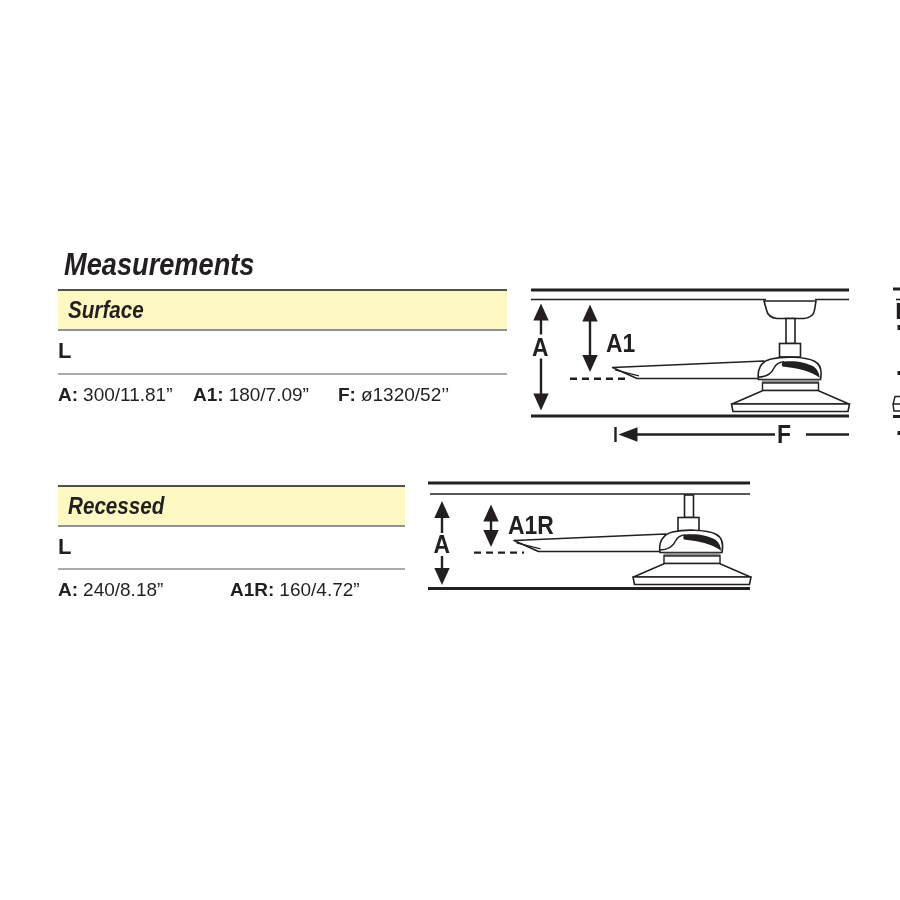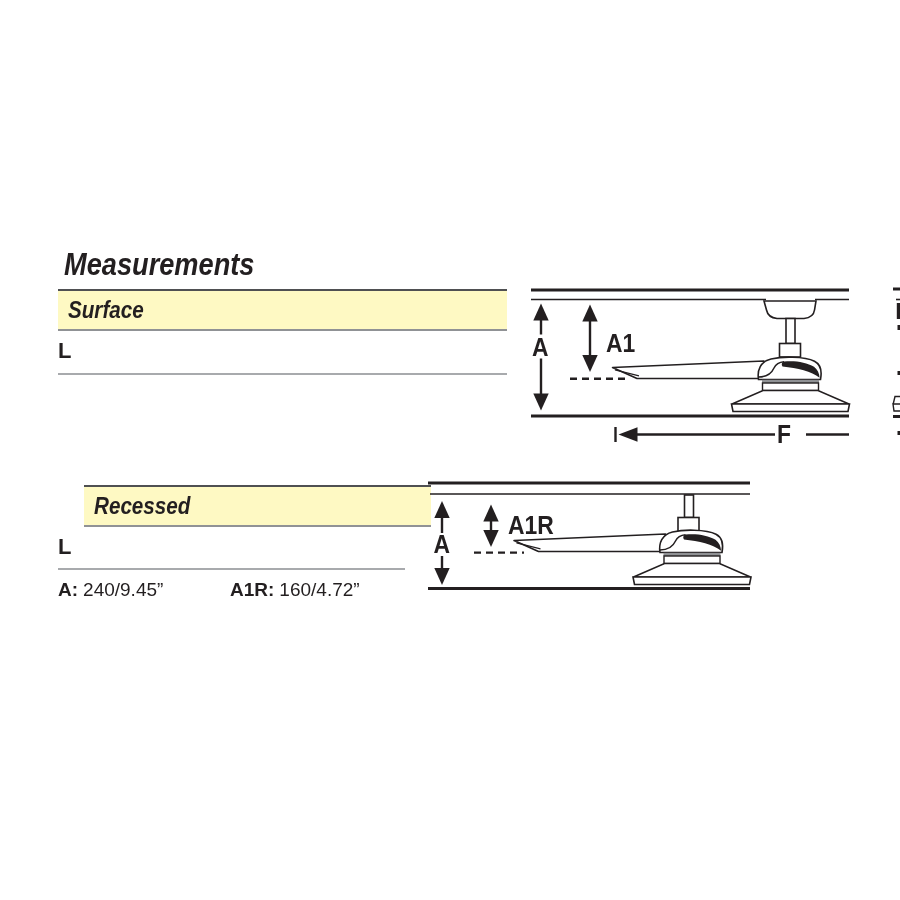--- a/index.html
+++ b/index.html
@@ -7,21 +7,21 @@
           font-family:"Liberation Sans",sans-serif;color:#231f20;}
   .title{position:absolute;left:64px;top:246px;margin:0;
          font:italic bold 32px/36px "Liberation Sans",sans-serif;color:#231f20;
          transform:scaleX(.85);transform-origin:0 50%;white-space:nowrap;}
   .bar{position:absolute;left:58px;box-sizing:border-box;background:#fef9c3;
        border-top:2px solid #4f5052;border-bottom:2px solid #909295;height:42px;
        padding-left:10px;}
   .bar-text{display:inline-block;font:italic bold 24px/38px "Liberation Sans",sans-serif;
             transform:scaleX(.86);transform-origin:0 50%;white-space:nowrap;}
   .s-bar{top:289px;width:449px;}
-  .r-bar{top:485px;width:347px;margin-left:26px;}
+  .r-bar{top:485px;width:347px;}
   .model{position:absolute;left:58px;font:bold 22px/22px "Liberation Sans",sans-serif;}
   .s-model{top:340px;}
   .r-model{top:536px;}
   .rule{position:absolute;left:58px;border-top:2px solid #a8aaad;height:0;}
   .s-rule{top:373px;width:449px;}
   .r-rule{top:568px;width:347px;}
   .dims{position:absolute;left:58px;height:22px;font:19px/22px "Liberation Sans",sans-serif;}
   .s-dims{top:384px;width:449px;}
   .r-dims{top:579px;width:347px;}
   .dim{position:absolute;top:0;white-space:nowrap;}
@@ -34,28 +34,33 @@
 
 <div class="canvas">
 
   <h1 class="title">Measurements</h1>
 
   <div class="bar s-bar">
     <span class="bar-text">Surface</span>
   </div>
   <div class="model s-model">L</div>
   <div class="rule s-rule"></div>
+  <div class="dims s-dims">
+    <span class="dim" style="left:0"><b>A:</b><span>300/11.81”</span></span>
+    <span class="dim" style="left:135px"><b>A1:</b><span>180/7.09”</span></span>
+    <span class="dim" style="left:280px"><b>F:</b><span>ø1320/52’’</span></span>
+  </div>
 
   <div class="bar r-bar">
     <span class="bar-text">Recessed</span>
   </div>
   <div class="model r-model">L</div>
   <div class="rule r-rule"></div>
   <div class="dims r-dims">
-    <span class="dim" style="left:0"><b>A:</b><span>240/9.45”</span></span>
+    <span class="dim" style="left:0"><b>A:</b><span>240/8.18”</span></span>
     <span class="dim" style="left:172px"><b>A1R:</b><span>160/4.72”</span></span>
   </div>
 
   <svg class="overlay" viewBox="0 0 900 900" stroke="#231f20" fill="none" stroke-linecap="butt">
 
     <g>
       <line x1="531" y1="290" x2="849" y2="290" stroke-width="3"></line>
       <line x1="531" y1="299.5" x2="766" y2="299.5" stroke-width="1.6"></line>
       <line x1="815" y1="299.5" x2="849" y2="299.5" stroke-width="1.6"></line>
 

